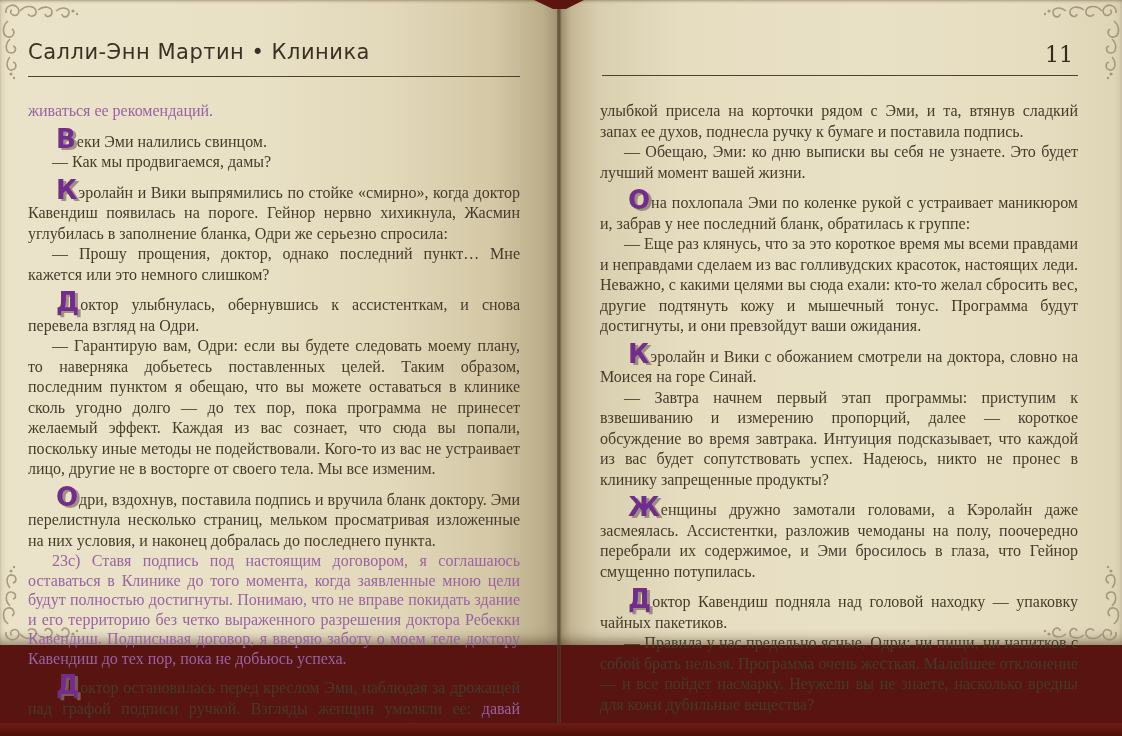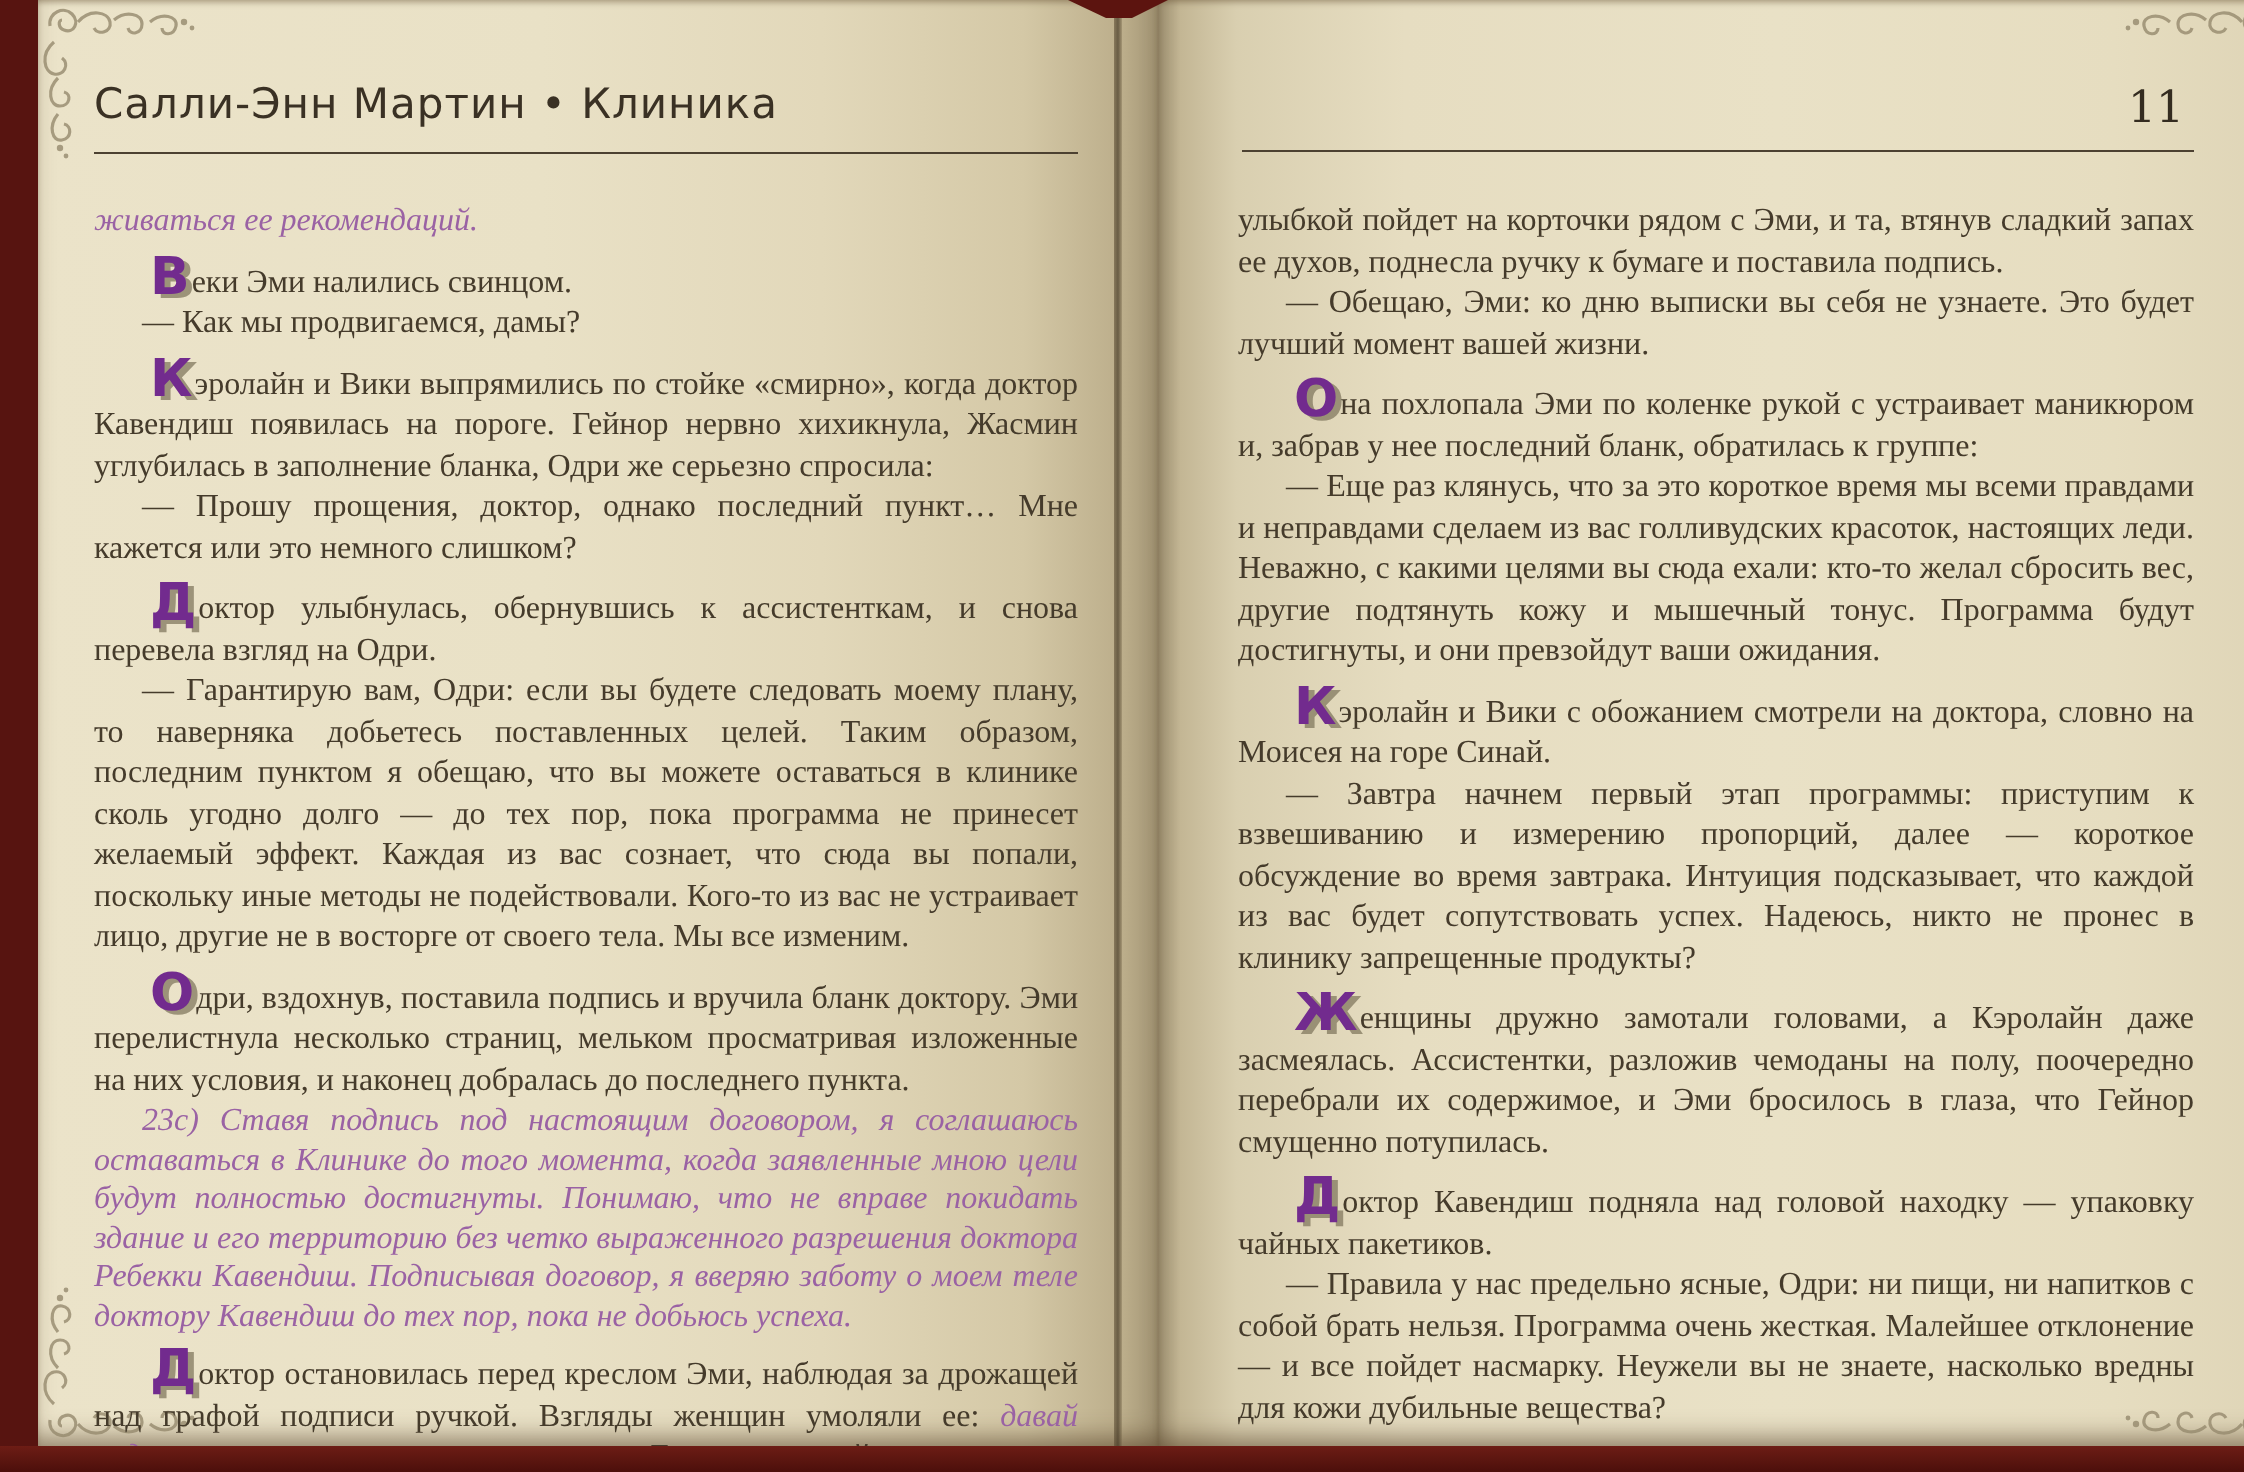--- a/index.html
+++ b/index.html
@@ -5,24 +5,23 @@
   html,body{margin:0;padding:0;}
   .screen{
     position:relative;
     width:1122px;height:736px;
     background:#571410;
     overflow:hidden;
     font-family:"Liberation Serif", serif;
   }
   .book{position:absolute;left:0;top:0;width:1122px;height:723px;}
   .page{
-    position:absolute;top:0;height:723px;
+    position:absolute;top:0;height:645px;
     color:#453b2b;
     box-shadow:inset 0 -9px 12px -5px rgba(70,48,24,.55), inset 0 2px 3px -1px rgba(95,75,45,.5);
-    margin-left:19px;
   }
   .page-left{
     left:0;width:560px;
     background:linear-gradient(to right,#ebe3c9 0%,#e9e1c6 45%,#e2d8ba 70%,#d4c8a6 88%,#bbad8a 97%,#a29474 100%);
   }
   .page-right{
     left:560px;width:562px;
     background:linear-gradient(to right,#9f9172 0%,#c3b694 2%,#d9cfb0 7%,#e6ddc1 22%,#e9e1c6 55%,#e6ddc0 85%,#ded4b6 100%);
   }
   .seam{
@@ -60,21 +59,21 @@
   .text-block{
     position:absolute;top:101px;
     font-size:16px;line-height:20.5px;
     text-align:justify;
   }
   .page-left .text-block{left:28px;width:492px;}
   .page-right .text-block{left:40px;width:478px;}
   p.para{margin:0;padding:0;text-indent:24px;}
   p.cont{text-indent:0;}
   p.drop{margin-top:9px;text-indent:28px;}
-  .note{color:#9a62a4;font-style:italic;}
+  .note{color:#9a62a4;}
   p.contract{line-height:19.5px;}
   .dropcap{
     font-family:"DejaVu Sans", sans-serif;
     font-weight:bold;font-style:normal;
     font-size:26px;line-height:14px;
     color:#722b8e;
     text-shadow:3px 2px 0 rgba(130,120,95,.75);
     margin-right:1px;
     position:relative;top:1px;
   }
@@ -180,21 +179,21 @@
             <circle cx="75" cy="12" r="1.2"></circle>
           <circle cx="9" cy="72" r="1.6"></circle>
             <circle cx="12" cy="76" r="1.2"></circle>
         </g>
       </svg>
 
       <div class="page-number">11</div>
       <div class="header-rule"></div>
 
       <div class="text-block">
-        <p class="para cont"><span>улыбкой пойдет на корточки рядом с Эми, и та, втянув сладкий запах ее духов, поднесла ручку к бумаге и поставила подпись.</span></p>
+        <p class="para cont"><span>улыбкой присела на корточки рядом с Эми, и та, втянув сладкий запах ее духов, поднесла ручку к бумаге и поставила подпись.</span></p>
         <p class="para"><span>— Обещаю, Эми: ко дню выписки вы себя не узнаете. Это будет лучший момент вашей жизни.</span></p>
         <p class="para drop"><span class="dropcap">О</span><span>на похлопала Эми по коленке рукой с устраивает маникюром и, забрав у нее последний бланк, обратилась к группе:</span></p>
         <p class="para"><span>— Еще раз клянусь, что за это короткое время мы всеми правдами и неправдами сделаем из вас голливудских красоток, настоящих леди. Неважно, с какими целями вы сюда ехали: кто-то желал сбросить вес, другие подтянуть кожу и мышечный тонус. Программа будут достигнуты, и они превзойдут ваши ожидания.</span></p>
         <p class="para drop"><span class="dropcap">К</span><span>эролайн и Вики с обожанием смотрели на доктора, словно на Моисея на горе Синай.</span></p>
         <p class="para"><span>— Завтра начнем первый этап программы: приступим к взвешиванию и измерению пропорций, далее — короткое обсуждение во время завтрака. Интуиция подсказывает, что каждой из вас будет сопутствовать успех. Надеюсь, никто не пронес в клинику запрещенные продукты?</span></p>
         <p class="para drop"><span class="dropcap">Ж</span><span>енщины дружно замотали головами, а Кэролайн даже засмеялась. Ассистентки, разложив чемоданы на полу, поочередно перебрали их содержимое, и Эми бросилось в глаза, что Гейнор смущенно потупилась.</span></p>
         <p class="para drop"><span class="dropcap">Д</span><span>октор Кавендиш подняла над головой находку — упаковку чайных пакетиков.</span></p>
         <p class="para"><span>— Правила у нас предельно ясные, Одри: ни пищи, ни напитков с собой брать нельзя. Программа очень жесткая. Малейшее отклонение — и все пойдет насмарку. Неужели вы не знаете, насколько вредны для кожи дубильные вещества?</span></p>
 
       </div>

